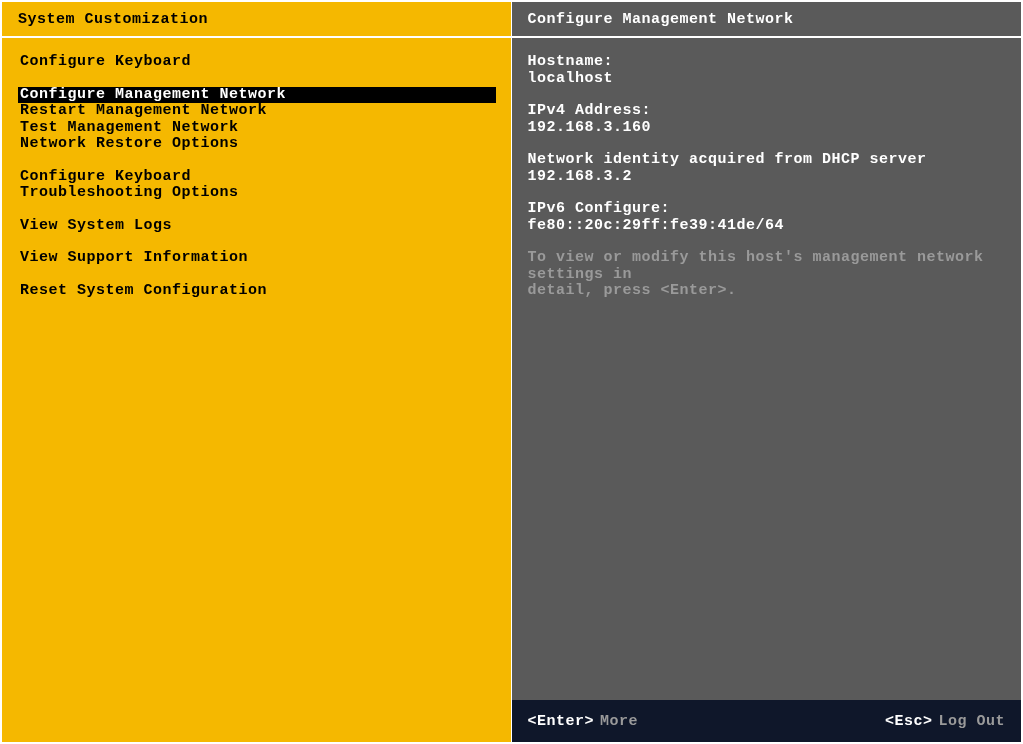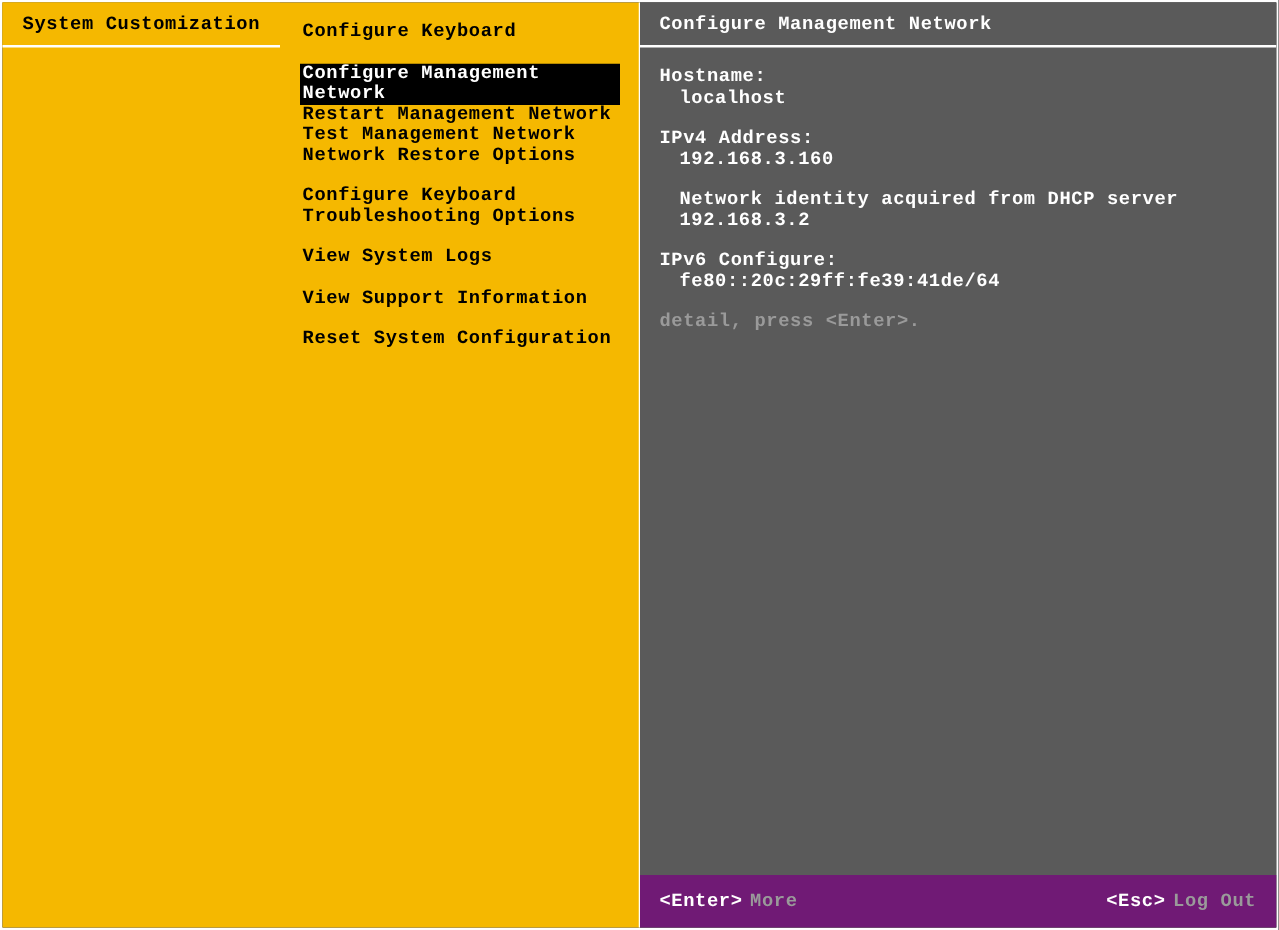--- a/index.html
+++ b/index.html
@@ -20,21 +20,21 @@
     .container {
       display: flex;
       width: 100%;
       height: 100%;
       border: 2px solid #fff;
     }
     .left-panel {
       width: 50%;
       background: #f5b800;
       display: flex;
-      flex-direction: row;
+      flex-direction: column;
       border-right: 1px solid #fff;
     }
     .right-panel {
       width: 50%;
       background: #5a5a5a;
       display: flex;
       flex-direction: column;
     }
     .panel-header {
       padding: 8px 16px;
@@ -81,36 +81,35 @@
     }
     .info-block {
       margin-bottom: 16px;
       line-height: 1.1;
     }
     .info-label {
       color: #fff;
     }
     .info-value {
       color: #fff;
-      margin-left: 16px;
     }
     .help-text {
       color: #9a9a9a;
       line-height: 1.1;
     }
     .footer {
       height: 42px;
       display: flex;
       align-items: center;
       justify-content: space-between;
       padding: 0 16px;
       border-top: 1px solid transparent;
     }
     .right-footer {
-      background: #701a75;
+      background: #0f172a;
     }
     .footer-item {
       display: flex;
       align-items: center;
     }
     .key-hint {
       color: #fff;
     }
     .key-action {
       color: #9a9a9a;
@@ -165,20 +164,21 @@
         <div class="info-value">192.168.3.160</div>
       </div>
       <div class="info-block">
         <div class="info-value">Network identity acquired from DHCP server 192.168.3.2</div>
       </div>
       <div class="info-block">
         <div class="info-label">IPv6 Configure:</div>
         <div class="info-value">fe80::20c:29ff:fe39:41de/64</div>
       </div>
       <div class="help-text">
+        <div>To view or modify this host's management network settings in</div>
         <div>detail, press &lt;Enter&gt;.</div>
       </div>
     </div>
     <div class="footer right-footer">
       <div class="footer-item">
         <span class="key-hint">&lt;Enter&gt;</span>
         <span class="key-action">More</span>
       </div>
       <div class="footer-item">
         <span class="key-hint">&lt;Esc&gt;</span>

